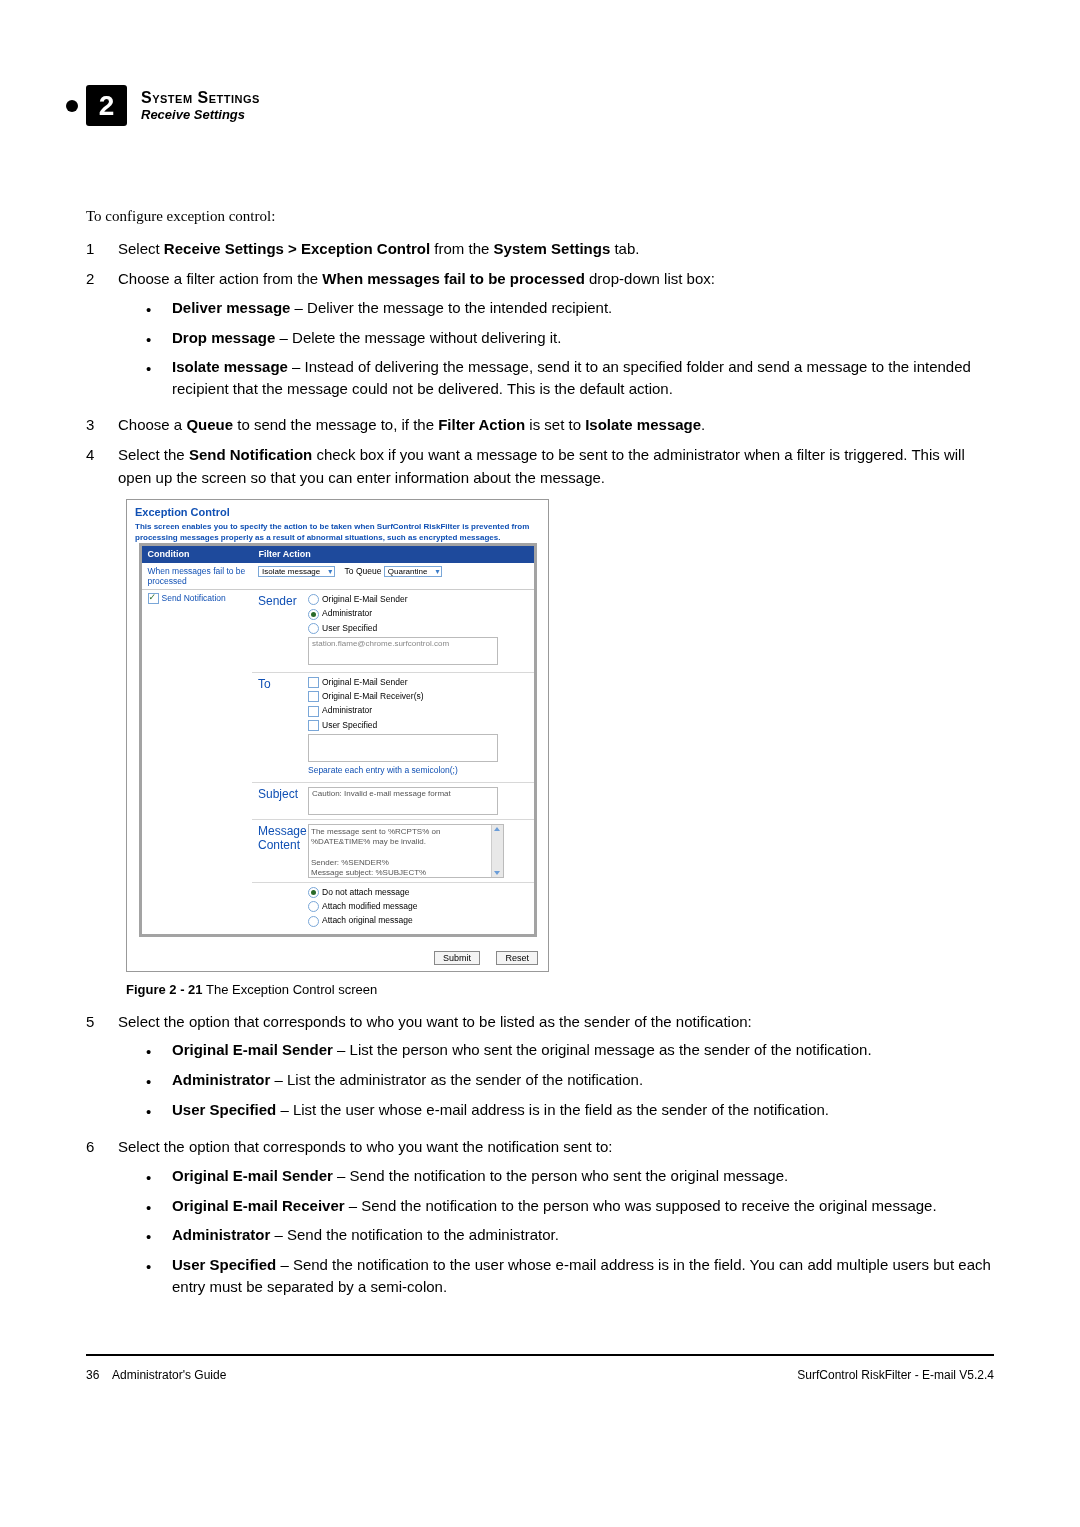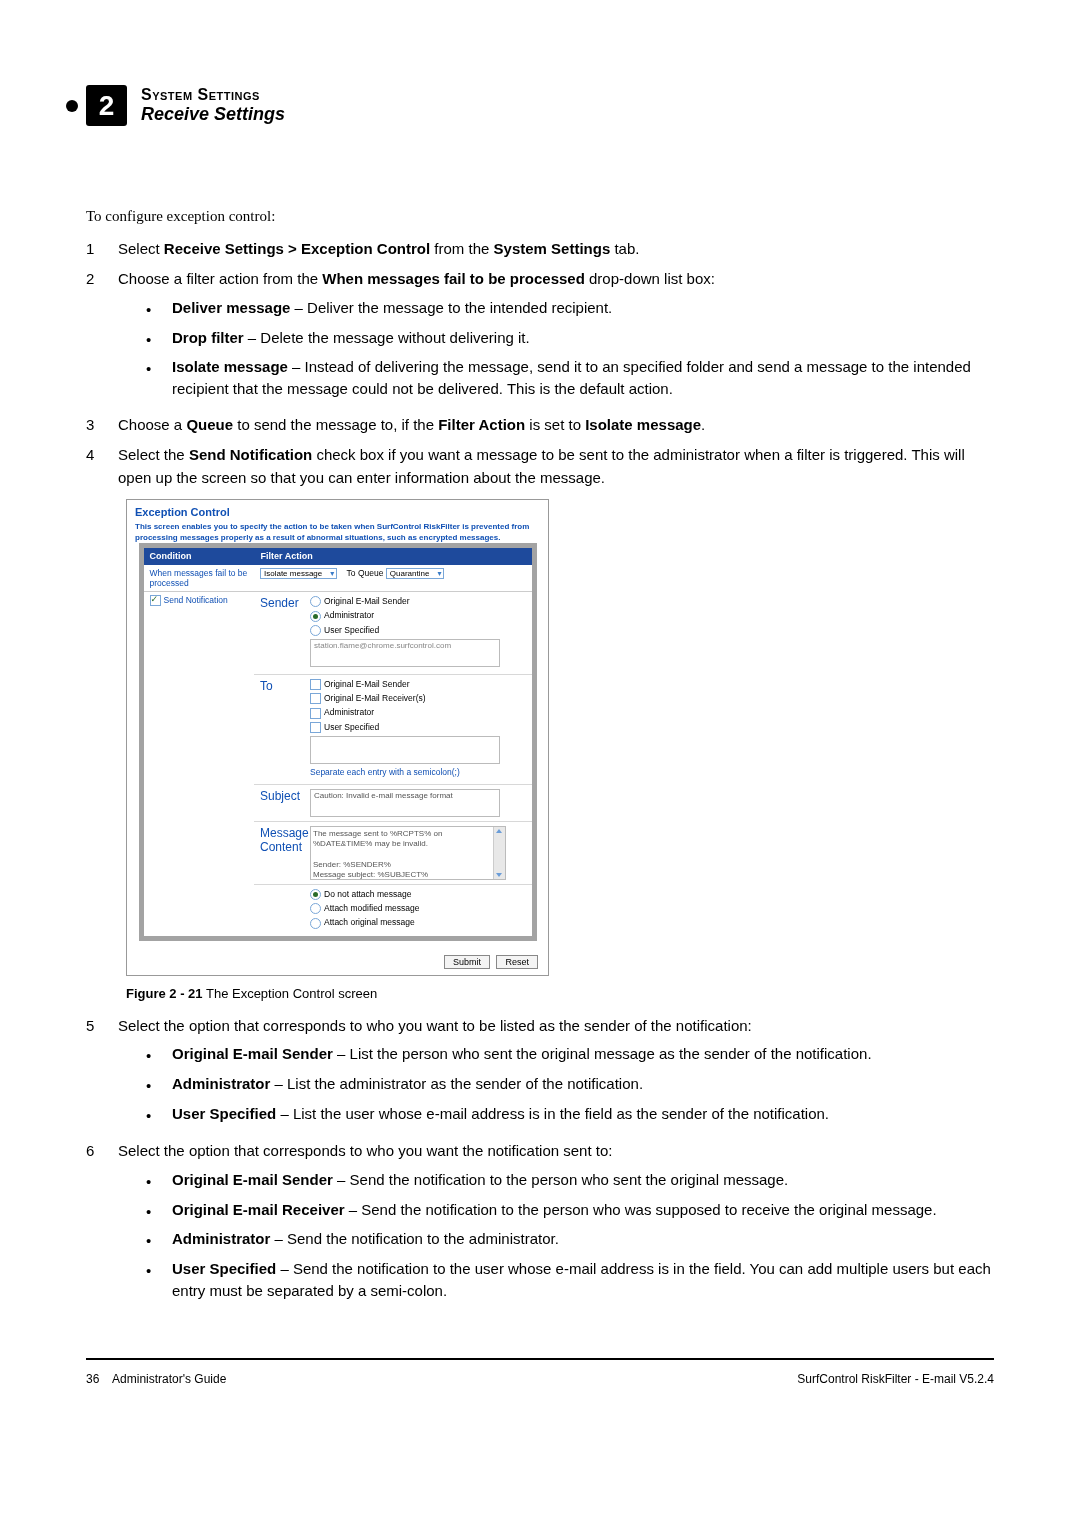--- a/index.html
+++ b/index.html
@@ -40,21 +40,21 @@
       background: #000;
       border-radius: 50%;
     }
     .chapter-title {
       font-size: 16px;
       font-weight: bold;
       font-variant: small-caps;
       letter-spacing: 0.5px;
     }
     .chapter-sub {
-      font-size: 18px;
+      font-size: 13px;
       font-weight: bold;
       font-style: italic;
     }
     .body-text {
       font-size: 15px;
       line-height: 1.45;
       margin-bottom: 10px;
       font-family: Liberation Serif, serif;
     }
     .step-list {
@@ -108,21 +108,21 @@
       color: #1050b4;
       font-size: 8px;
       padding: 0 8px 0 8px;
       line-height: 1.3;
       font-weight: bold;
     }
     .tbl {
       width: 398px;
       margin: 0 auto 8px auto;
       border-collapse: collapse;
-      border: 5px solid #a3a3a3;
+      border: 3px solid #a3a3a3;
     }
     .tbl th {
       background: #1e4a9c;
       color: #fff;
       font-size: 9px;
       font-weight: bold;
       text-align: left;
       padding: 3px 6px;
       border: 1px solid #1e4a9c;
     }
@@ -259,21 +259,21 @@
     .btn-row {
       text-align: right;
       padding: 6px 10px;
     }
     .btn {
       display: inline-block;
       border: 1px solid #888;
       background: #f4f4f4;
       font-size: 9px;
       padding: 1px 8px;
-      margin-left: 4px;
+      margin-left: 14px;
       color: #000;
     }
     .caption {
       font-size: 13px;
       margin-top: 10px;
     }
     .footer {
       border-top: 2px solid #000;
       margin-top: 50px;
       padding-top: 12px;
@@ -311,21 +311,21 @@
       <span class="step-num">2</span>
       <span style="flex:1">
         <span>Choose a filter action from the </span><b>When messages fail to be processed</b><span> drop-down list box:</span>
         <ul class="bullet-list">
           <li>
               <span class="bullet-dot">•</span>
               <span><b>Deliver message</b><span> – Deliver the message to the intended recipient.</span></span>
             </li>
           <li>
               <span class="bullet-dot">•</span>
-              <span><b>Drop filter</b><span> – Delete the message without delivering it.</span></span>
+              <span><b>Drop message</b><span> – Delete the message without delivering it.</span></span>
             </li>
           <li>
               <span class="bullet-dot">•</span>
               <span><b>Isolate message</b><span> – Instead of delivering the message, send it to an specified folder and send a message to the intended recipient that the message could not be delivered. This is the default action.</span></span>
             </li>
         </ul>
       </span>
     </li>
     <li>
       <span class="step-num">3</span>

